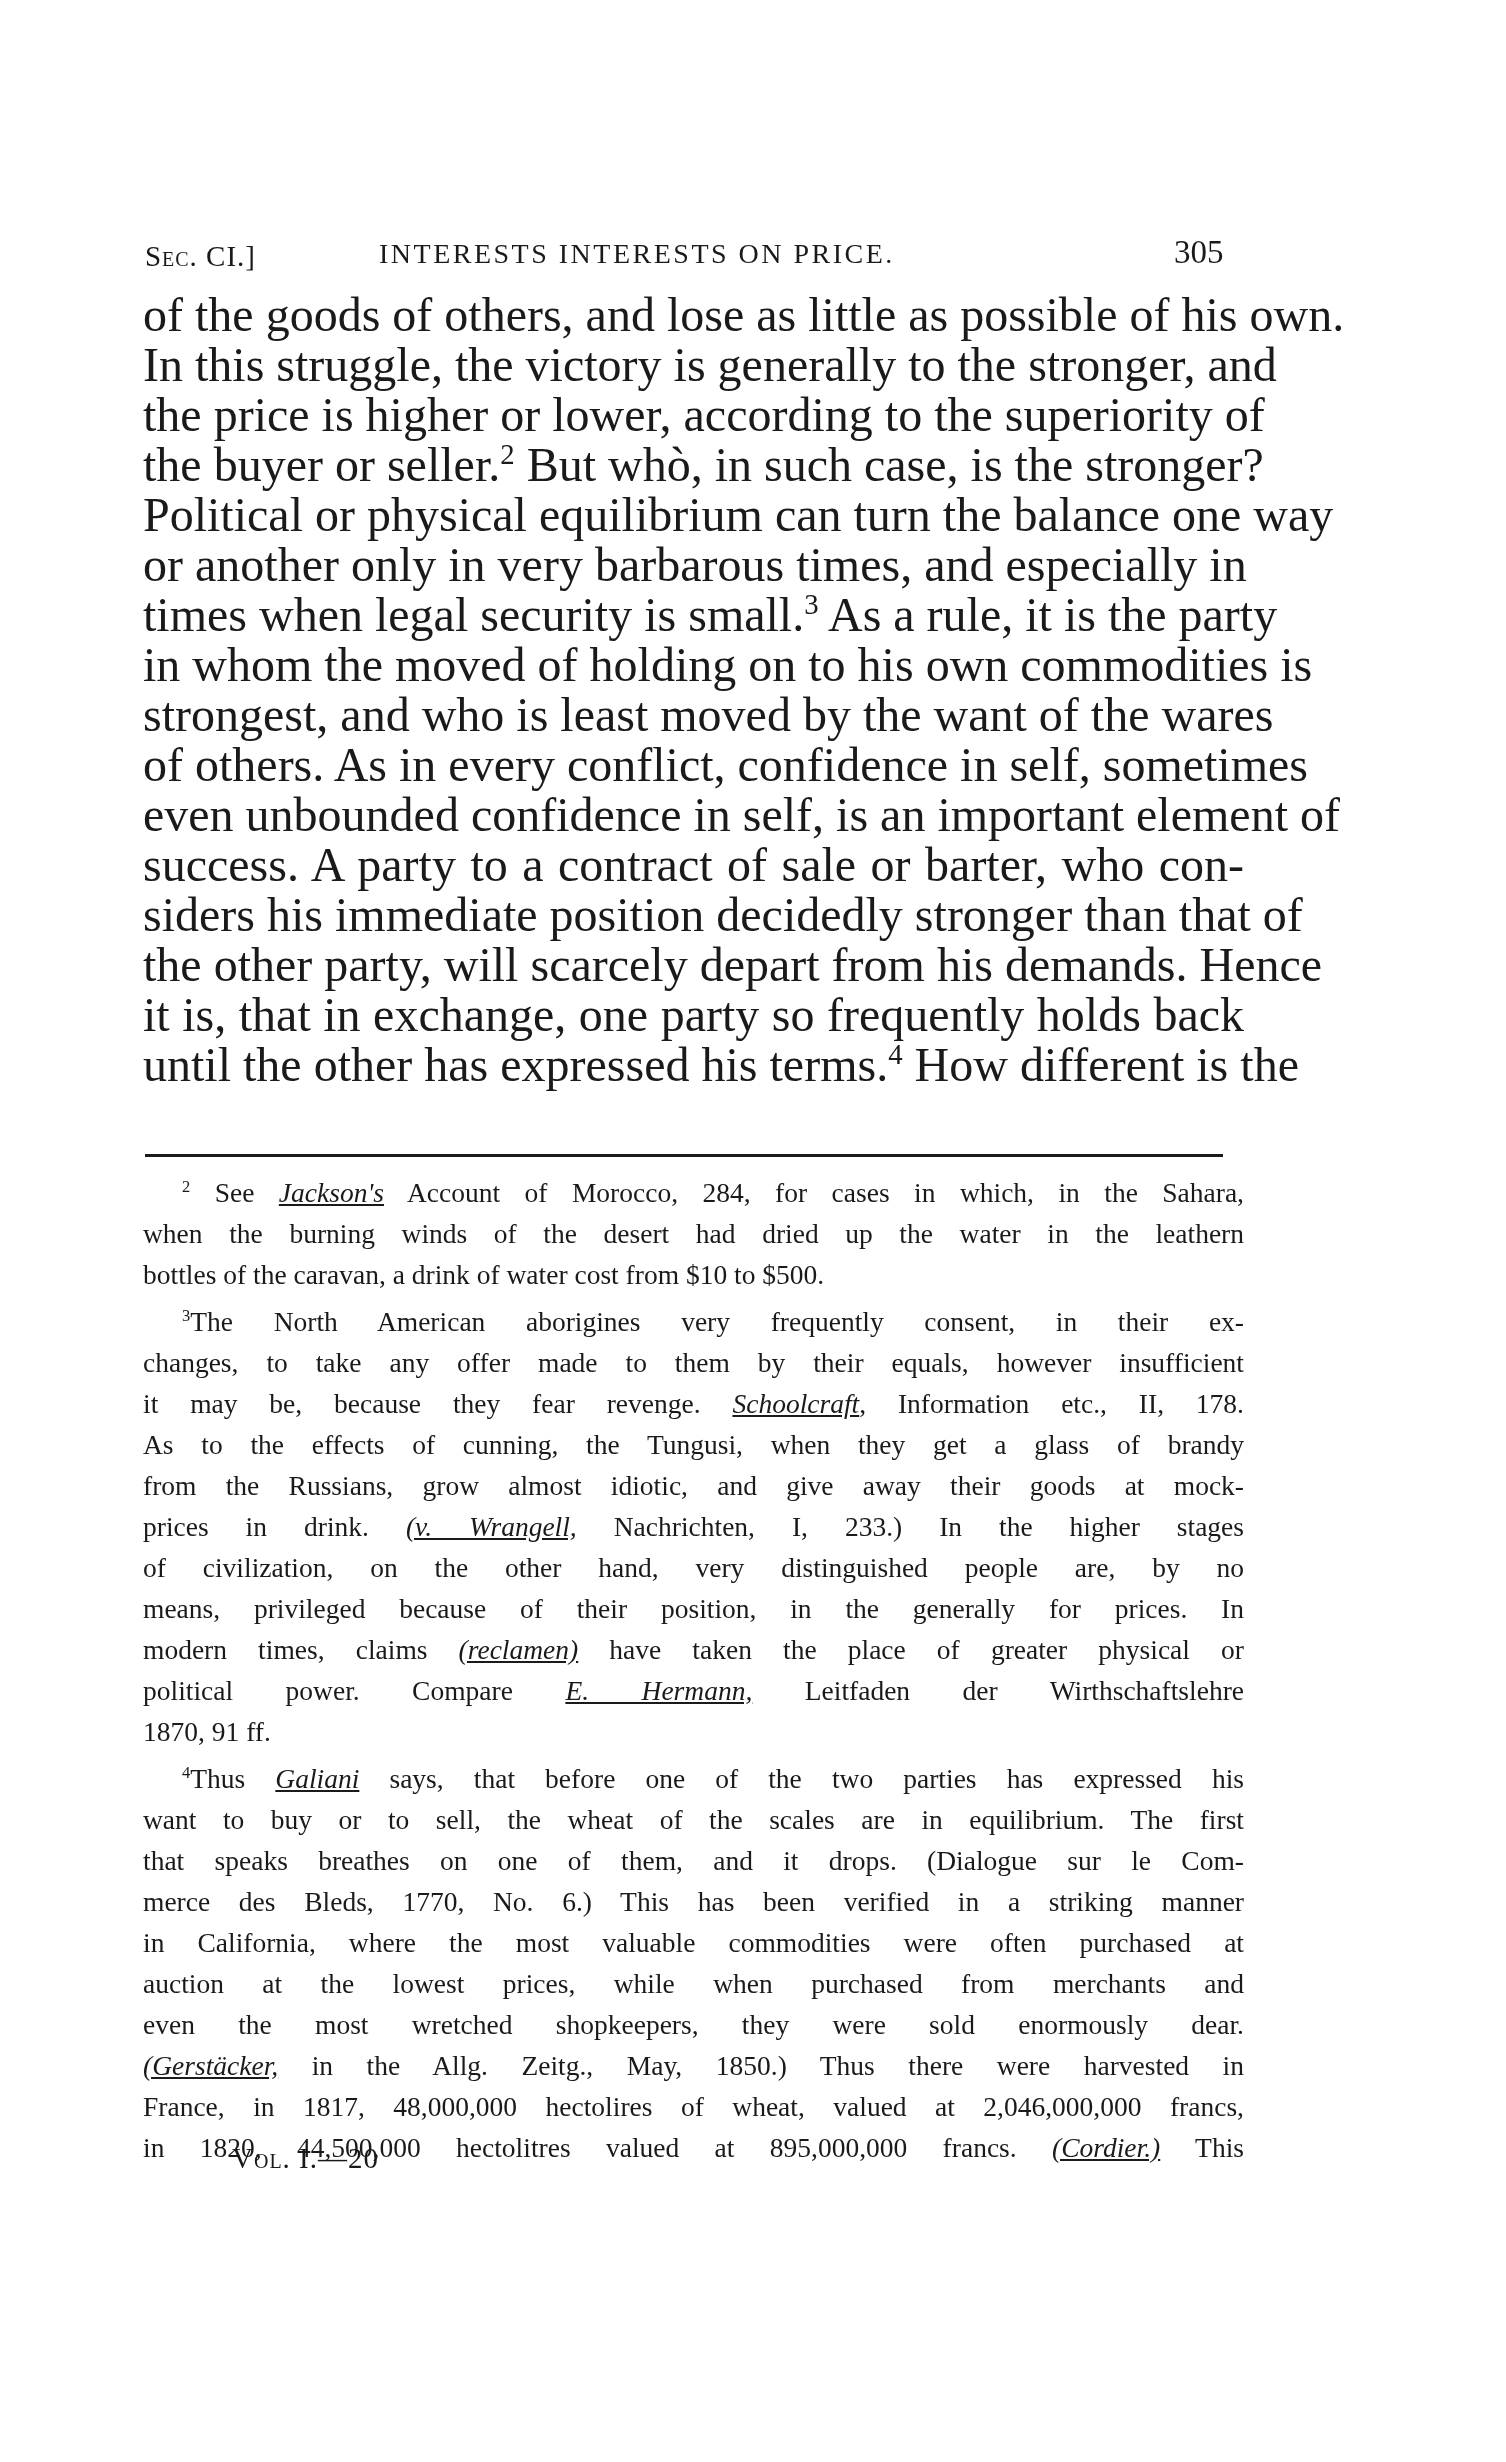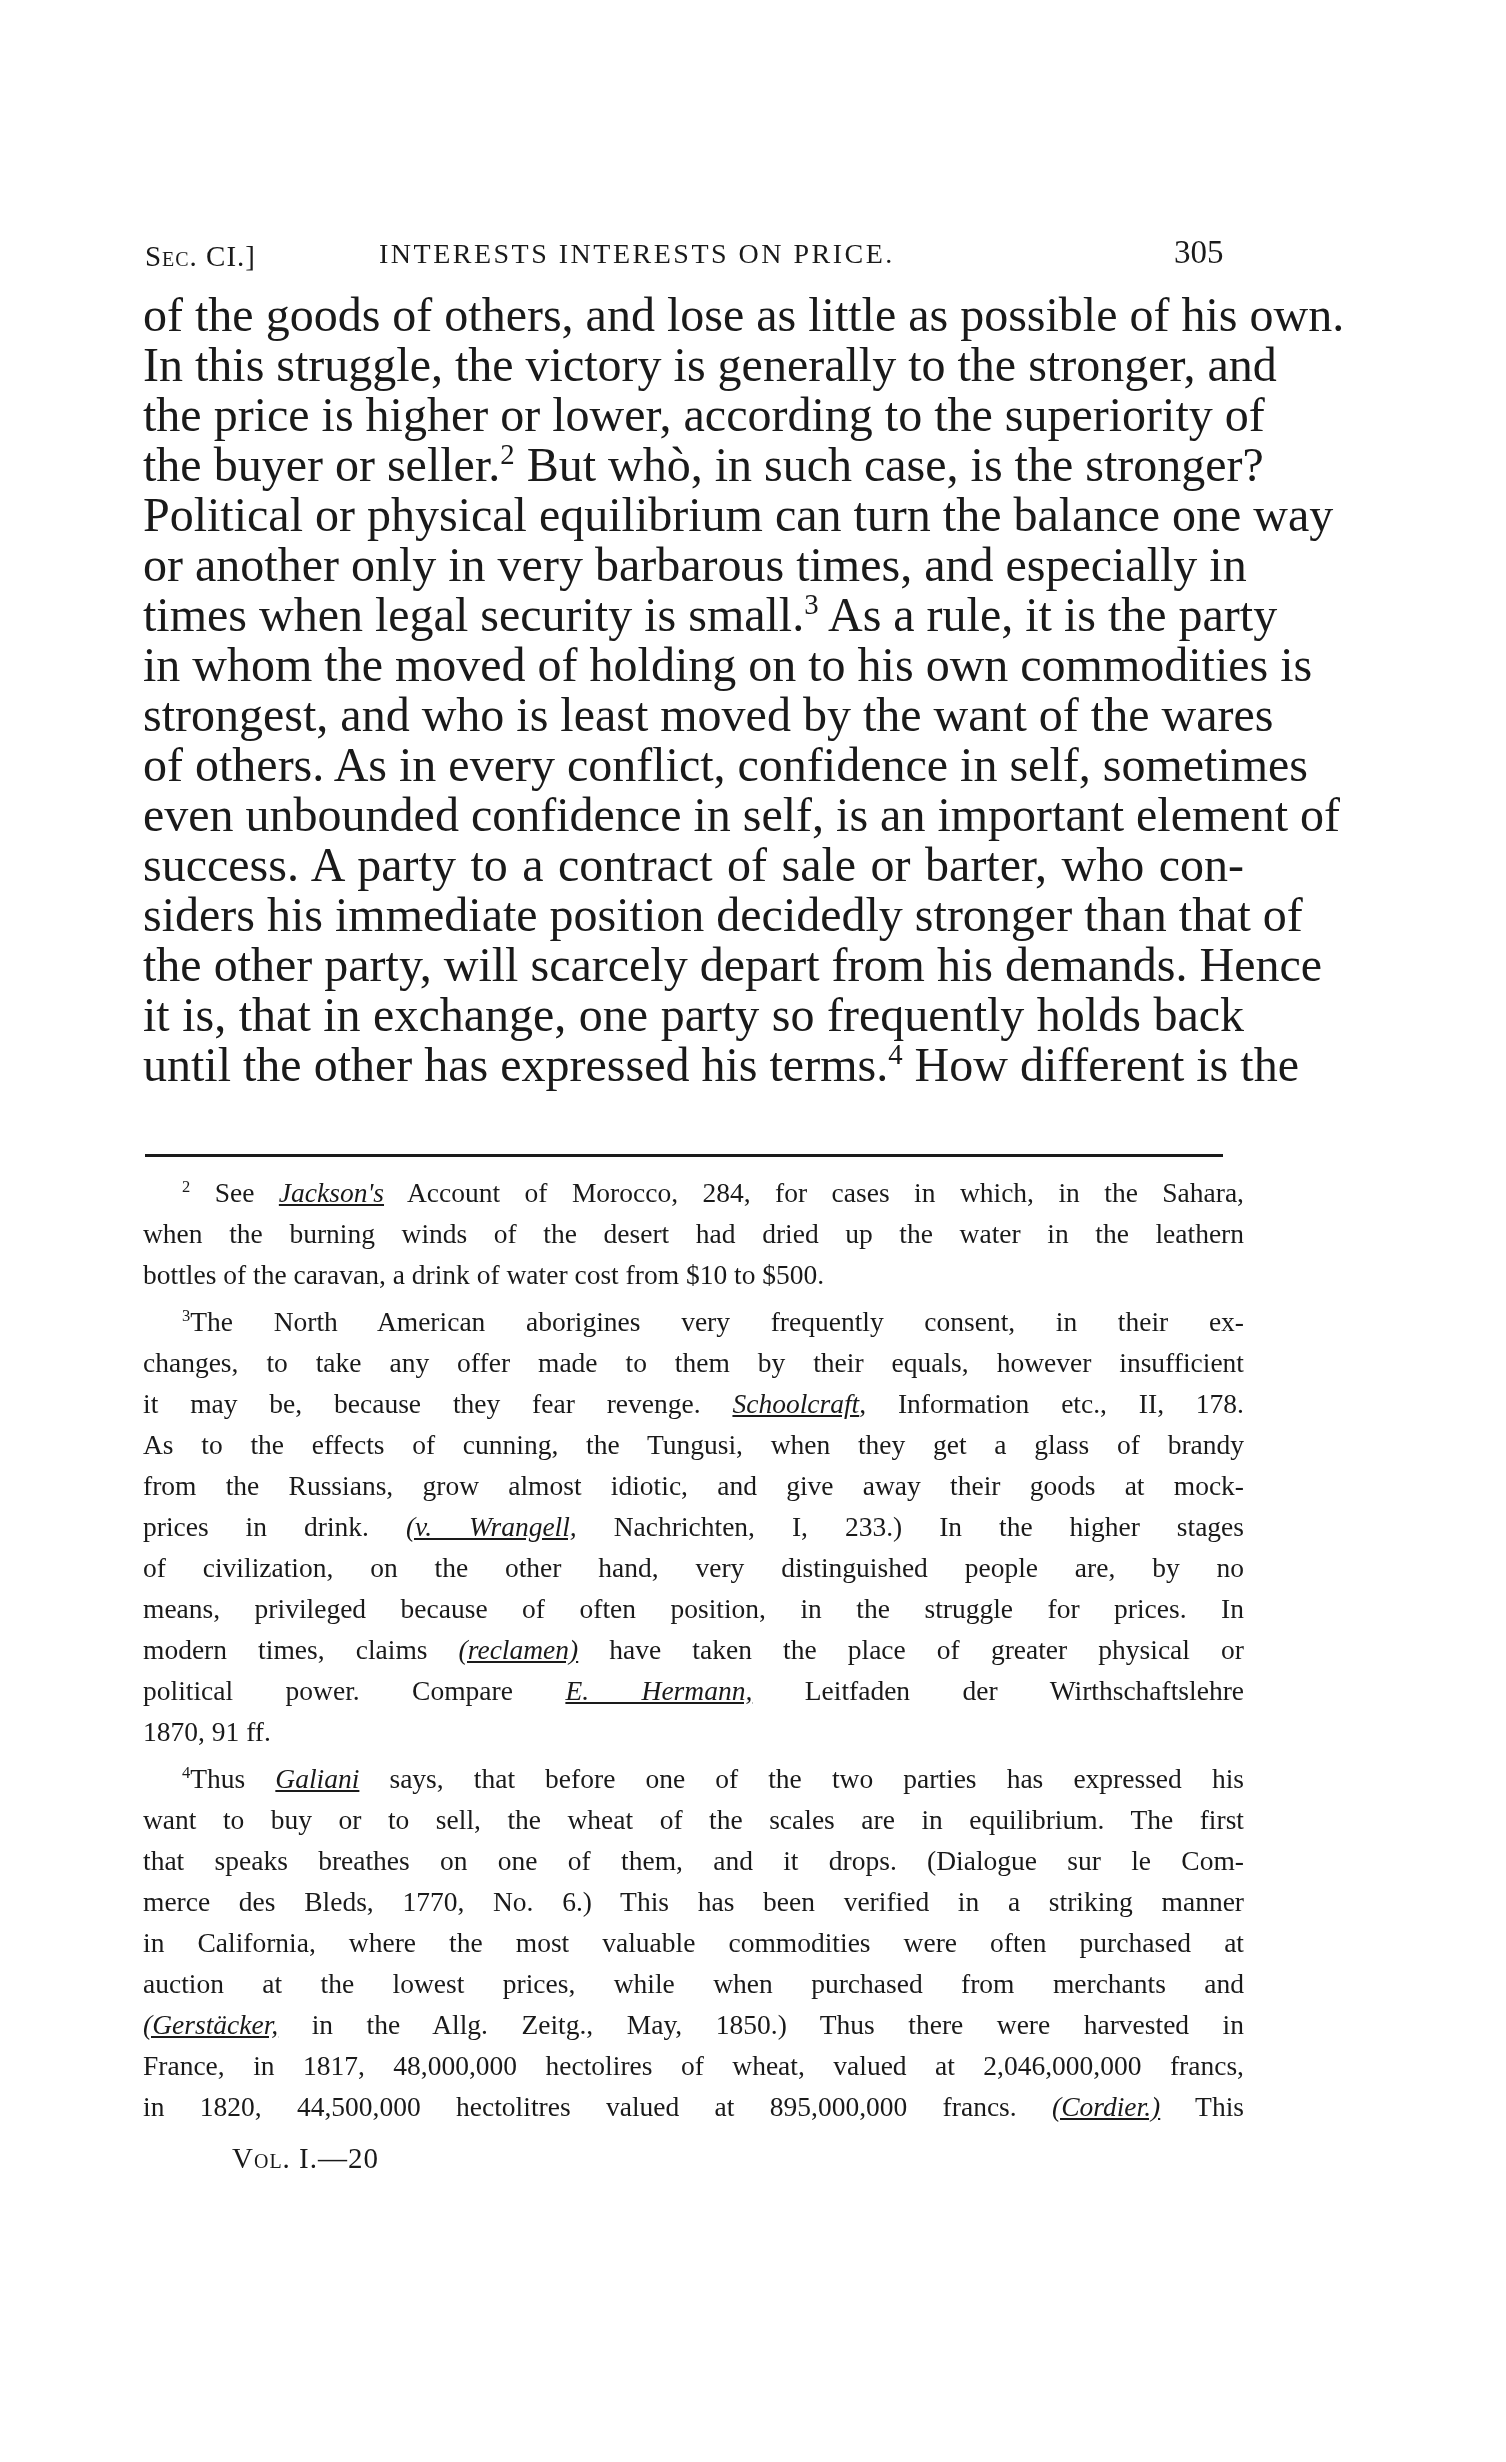--- a/index.html
+++ b/index.html
@@ -59,33 +59,34 @@
       </div>
       <div class="fn-gap"></div>
       <div>
         <span class="fn-line" style="padding-left: 39px; box-sizing: border-box;"><sup>3</sup>The North American aborigines very frequently consent, in their ex-</span>
         <span class="fn-line">changes, to take any offer made to them by their equals, however insufficient</span>
         <span class="fn-line">it may be, because they fear revenge. <i>Schoolcraft</i>, Information etc., II, 178.</span>
         <span class="fn-line">As to the effects of cunning, the Tungusi, when they get a glass of brandy</span>
         <span class="fn-line">from the Russians, grow almost idiotic, and give away their goods at mock-</span>
         <span class="fn-line">prices in drink. <i>(v. Wrangell,</i> Nachrichten, I, 233.) In the higher stages</span>
         <span class="fn-line">of civilization, on the other hand, very distinguished people are, by no</span>
-        <span class="fn-line">means, privileged because of often position, in the struggle for prices. In</span>
+        <span class="fn-line">means, privileged because of their position, in the generally for prices. In</span>
         <span class="fn-line">modern times, claims <i>(reclamen)</i> have taken the place of greater physical or</span>
         <span class="fn-line">political power. Compare <i>E. Hermann,</i> Leitfaden der Wirthschaftslehre</span>
         <span class="fn-line last">1870, 91 ff.</span>
       </div>
       <div class="fn-gap"></div>
       <div>
         <span class="fn-line" style="padding-left: 39px; box-sizing: border-box;"><sup>4</sup>Thus <i>Galiani</i> says, that before one of the two parties has expressed his</span>
         <span class="fn-line">want to buy or to sell, the wheat of the scales are in equilibrium. The first</span>
         <span class="fn-line">that speaks breathes on one of them, and it drops. (Dialogue sur le Com-</span>
         <span class="fn-line">merce des Bleds, 1770, No. 6.) This has been verified in a striking manner</span>
         <span class="fn-line">in California, where the most valuable commodities were often purchased at</span>
         <span class="fn-line">auction at the lowest prices, while when purchased from merchants and</span>
+        <span class="fn-line">even the most wretched shopkeepers, they were sold enormously dear.</span>
         <span class="fn-line"><i>(Gerstäcker,</i> in the Allg. Zeitg., May, 1850.) Thus there were harvested in</span>
         <span class="fn-line">France, in 1817, 48,000,000 hectolires of wheat, valued at 2,046,000,000 francs,</span>
         <span class="fn-line">in 1820, 44,500,000 hectolitres valued at 895,000,000 francs. <i>(Cordier.)</i> This</span>
       </div>
     </div>
 
   <div class="signature">Vol. I.—20</div>
 </div>
 
 

